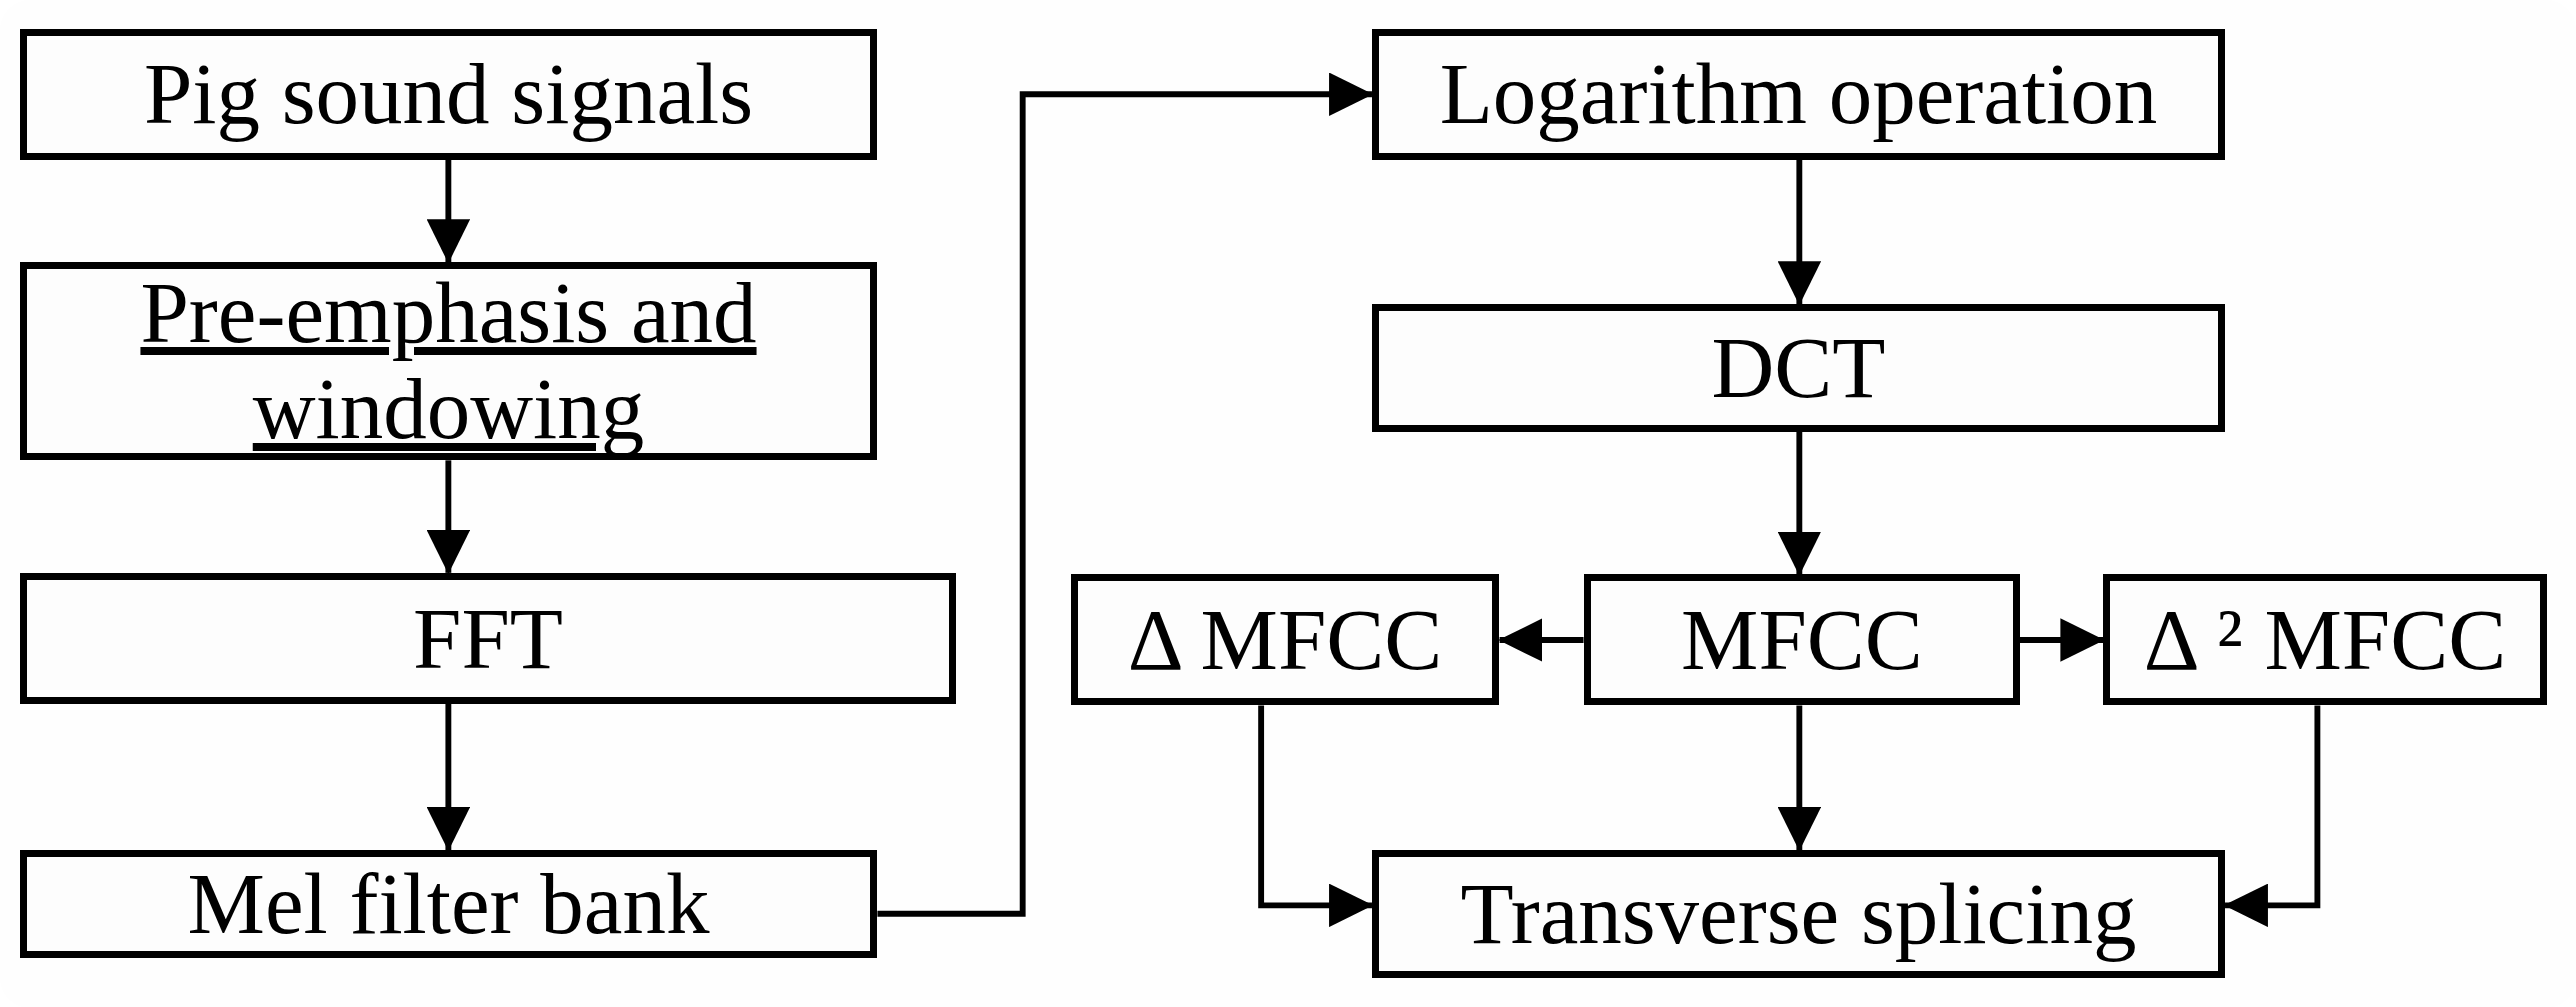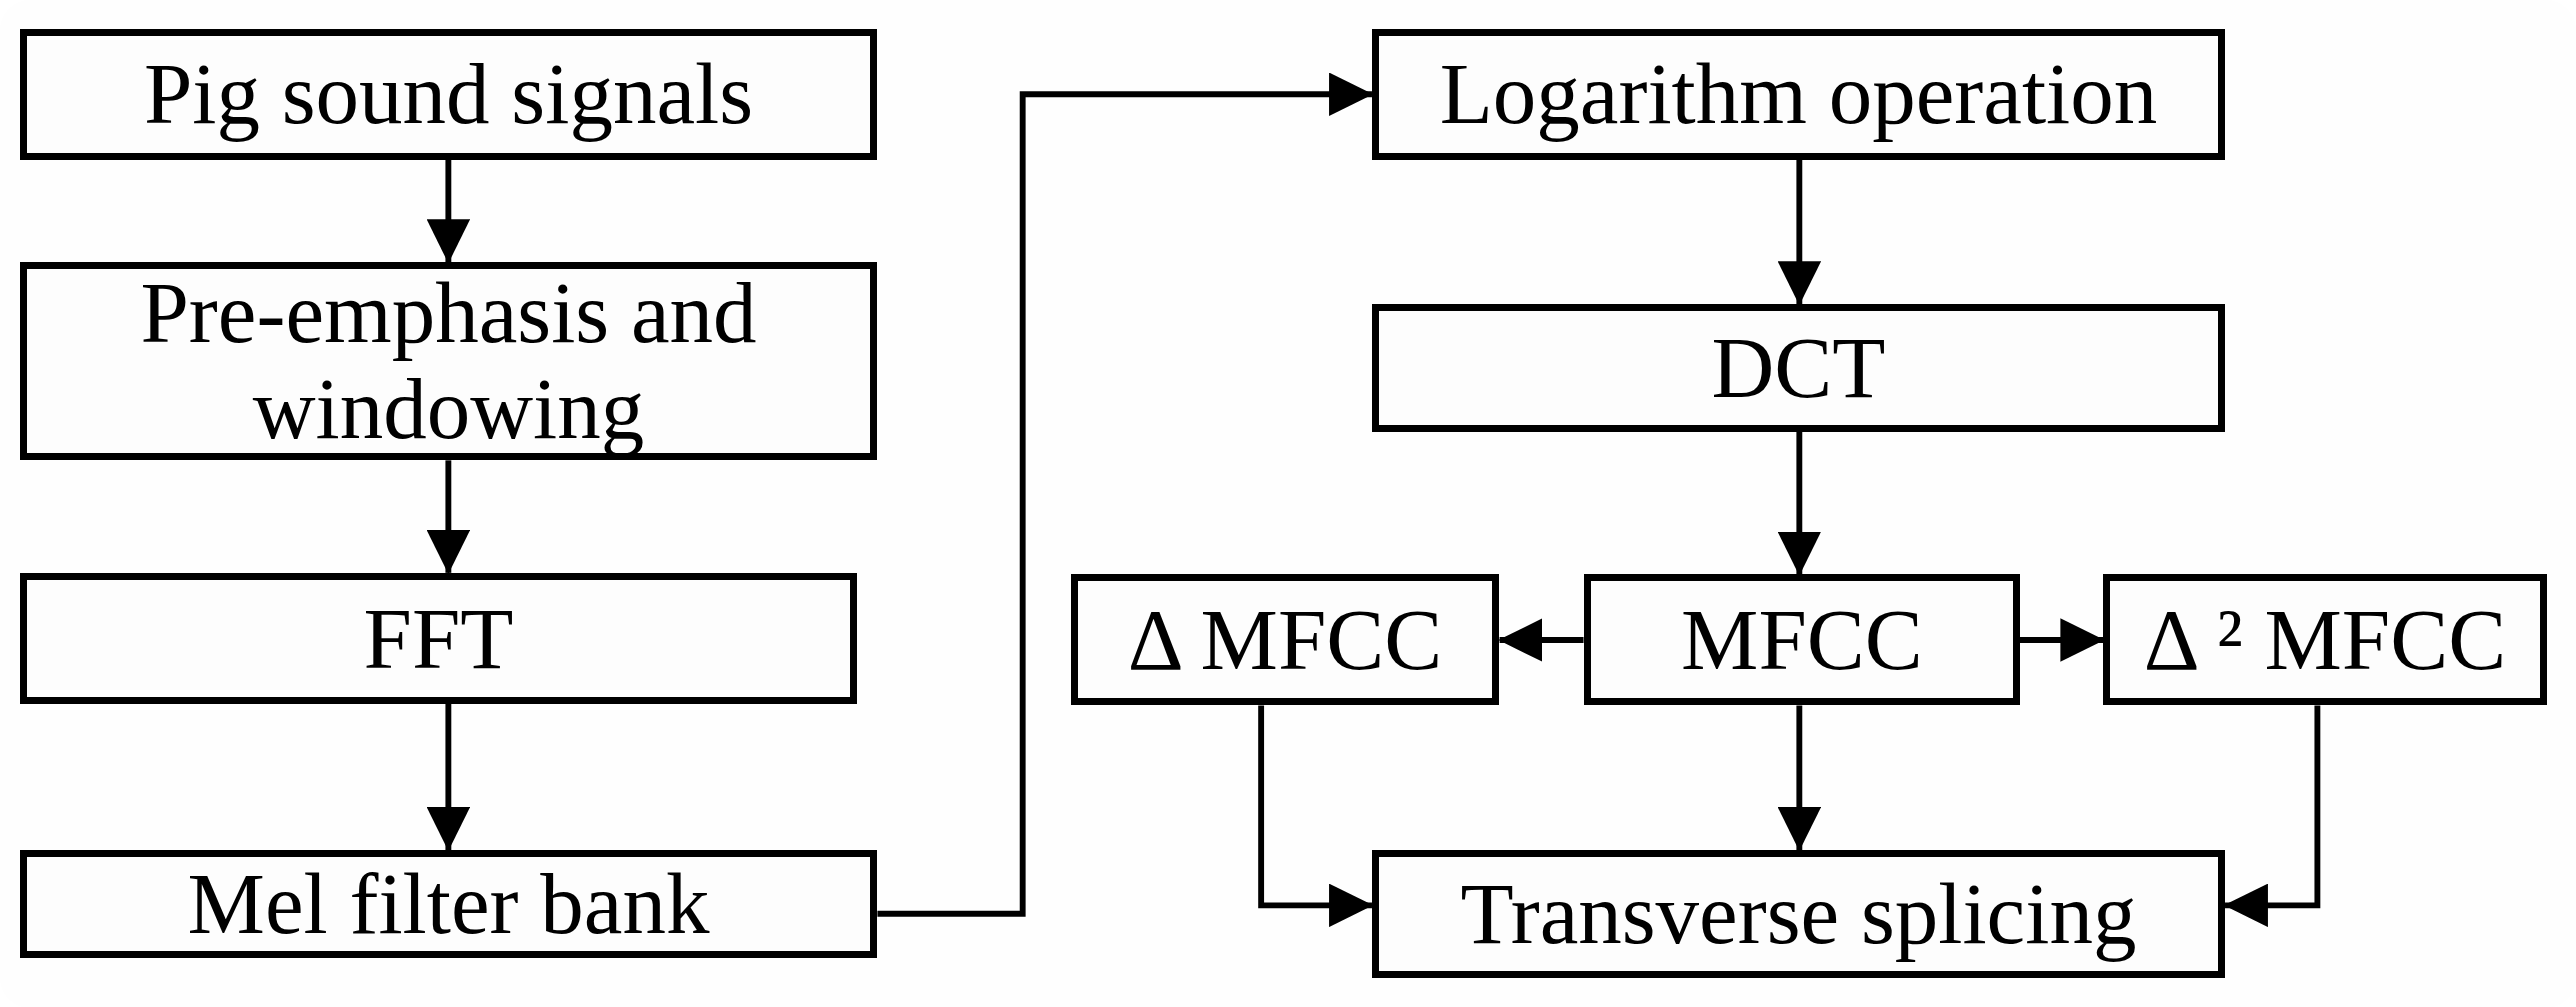--- a/index.html
+++ b/index.html
@@ -60,25 +60,25 @@
     <path d="M2405 762 L2505 762" marker-end="url(#ah)"></path>
     <path d="M2143 840 L2143 1012" marker-end="url(#ah)"></path>
     <path d="M1502 840 L1502 1078 L1634 1078" marker-end="url(#ah)"></path>
     <path d="M2760 840 L2760 1078 L2650 1078" marker-end="url(#ah)"></path>
   </svg>
 
   <div class="node" style="left:20px;   top:28.5px;   width:857px; height:131px;">
     <span>Pig sound signals</span>
   </div>
 
-  <div class="node" style="left:20px;   top:262px;  width:857px; height:198px;">
+  <div class="node" style="left:20px;   top:262px;  width:857px; height:198px;text-decoration:underline;">
     <span>Pre-emphasis and windowing</span>
   </div>
 
-  <div class="node" style="left:20px;   top:573px;  width:837px; height:131px;text-align:center;">
+  <div class="node" style="left:20px;   top:573px;  width:936px; height:131px;text-align:center;">
     <span>FFT</span>
   </div>
 
   <div class="node" style="left:20px;   top:850px; width:857px; height:108px;">
     <span>Mel filter bank</span>
   </div>
 
   <div class="node" style="left:1372px; top:28.5px;   width:853px; height:131px;">
     <span>Logarithm operation</span>
   </div>

